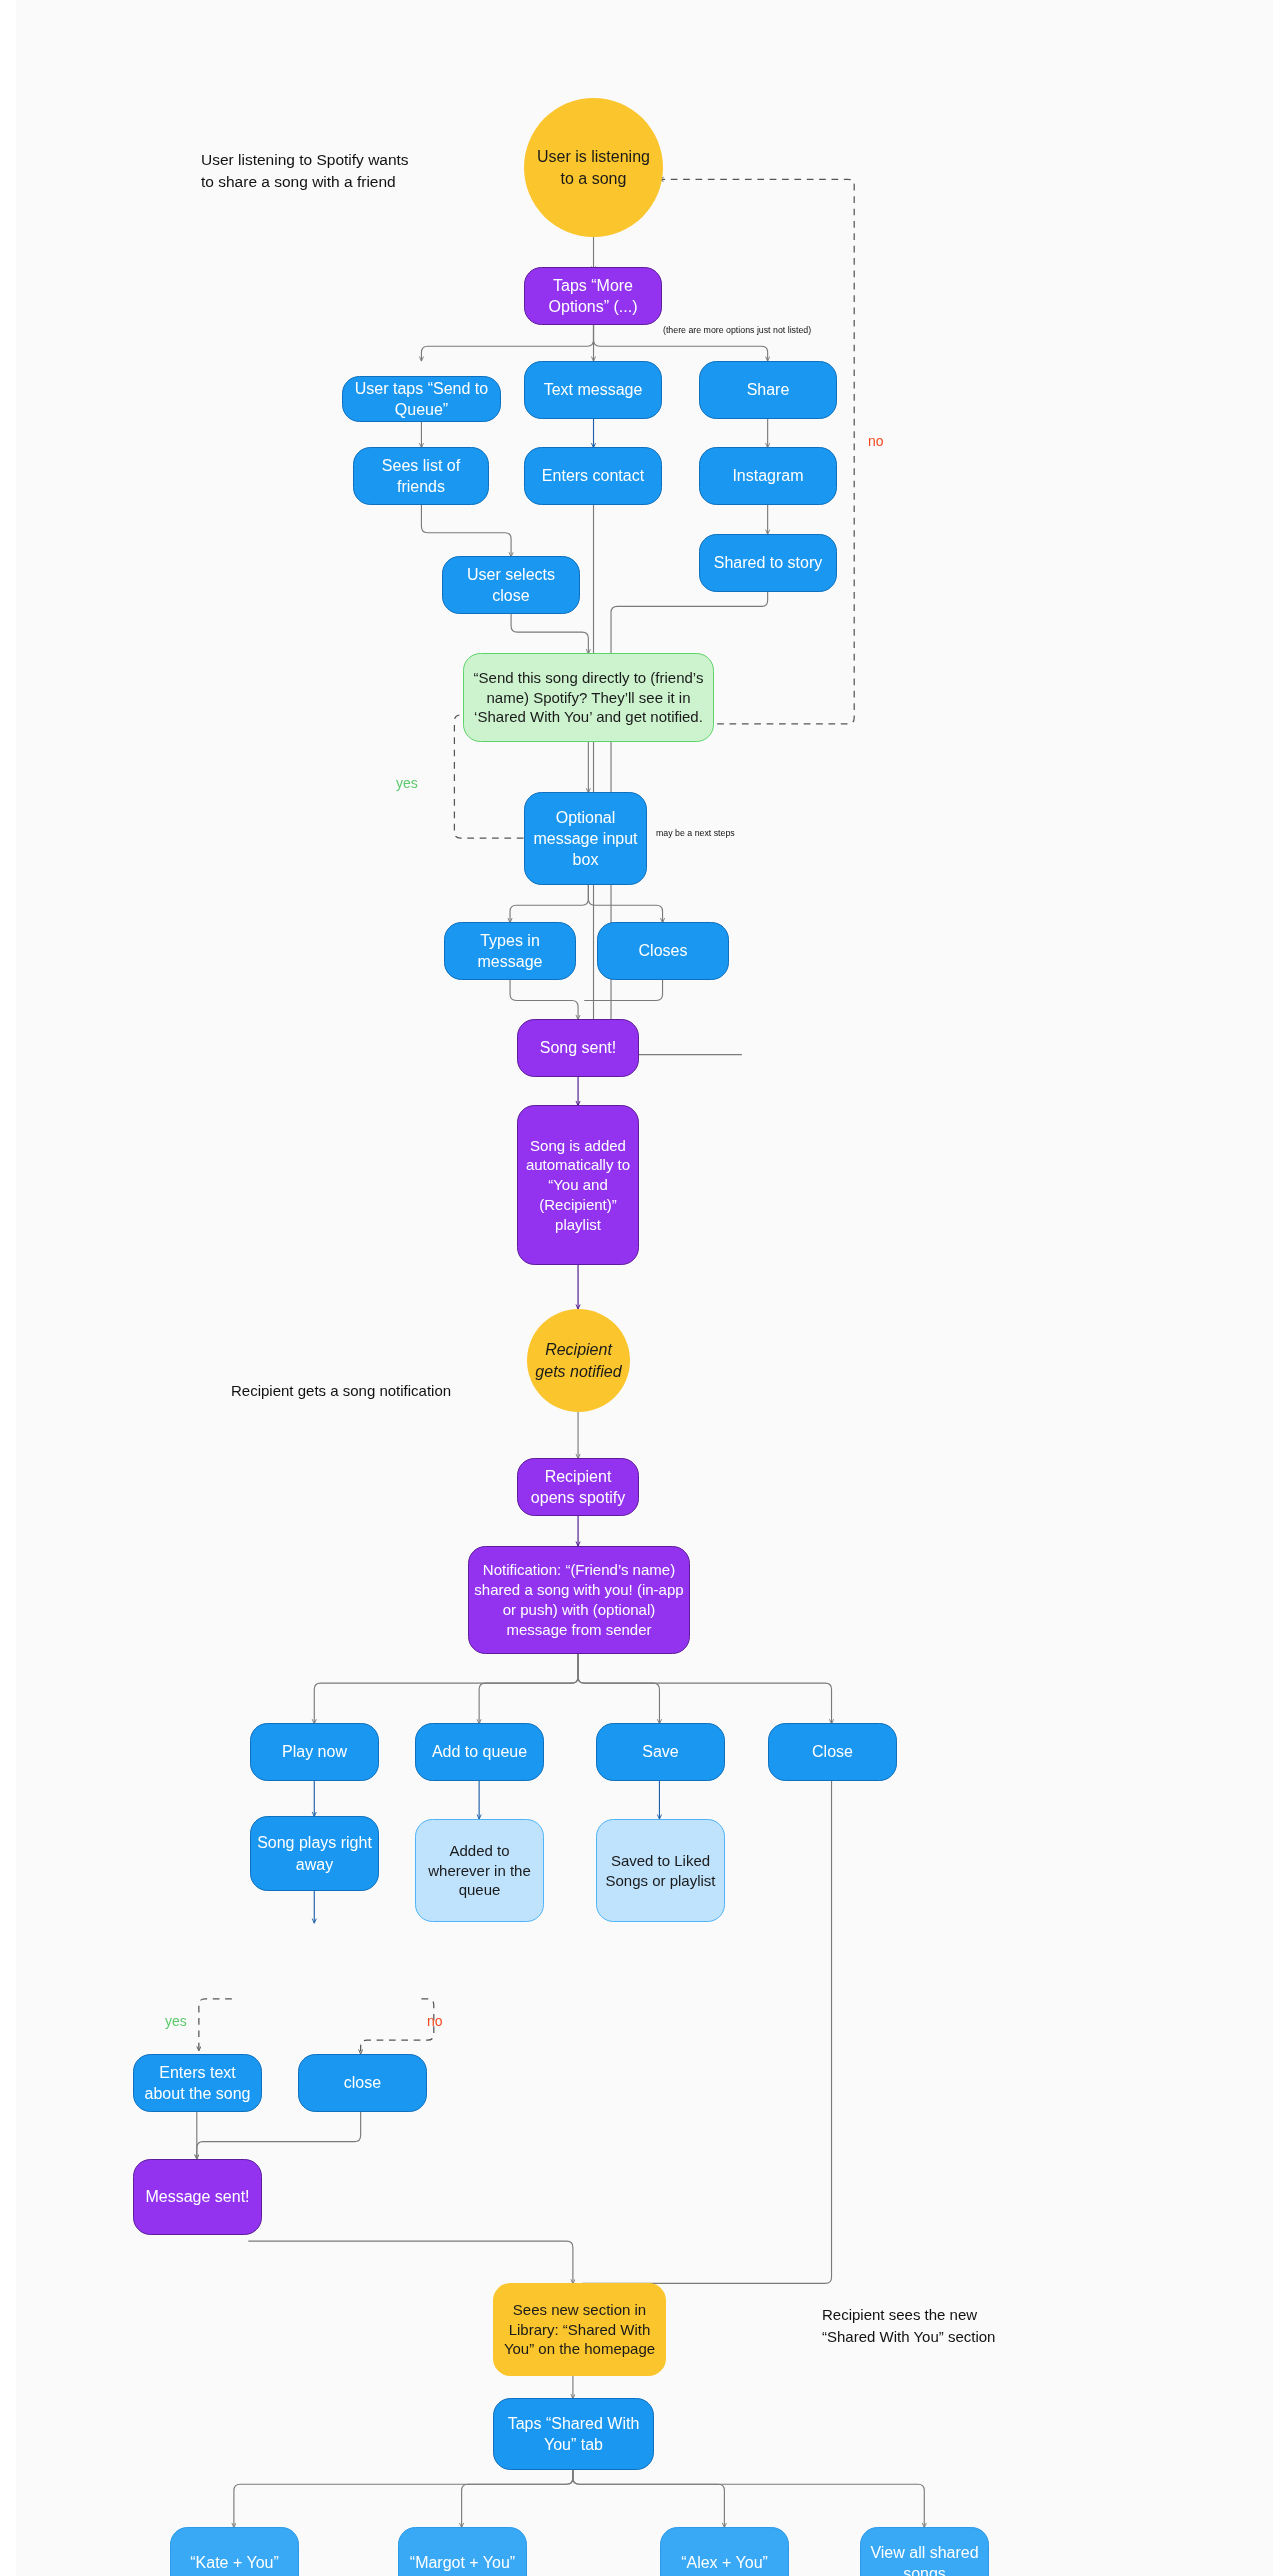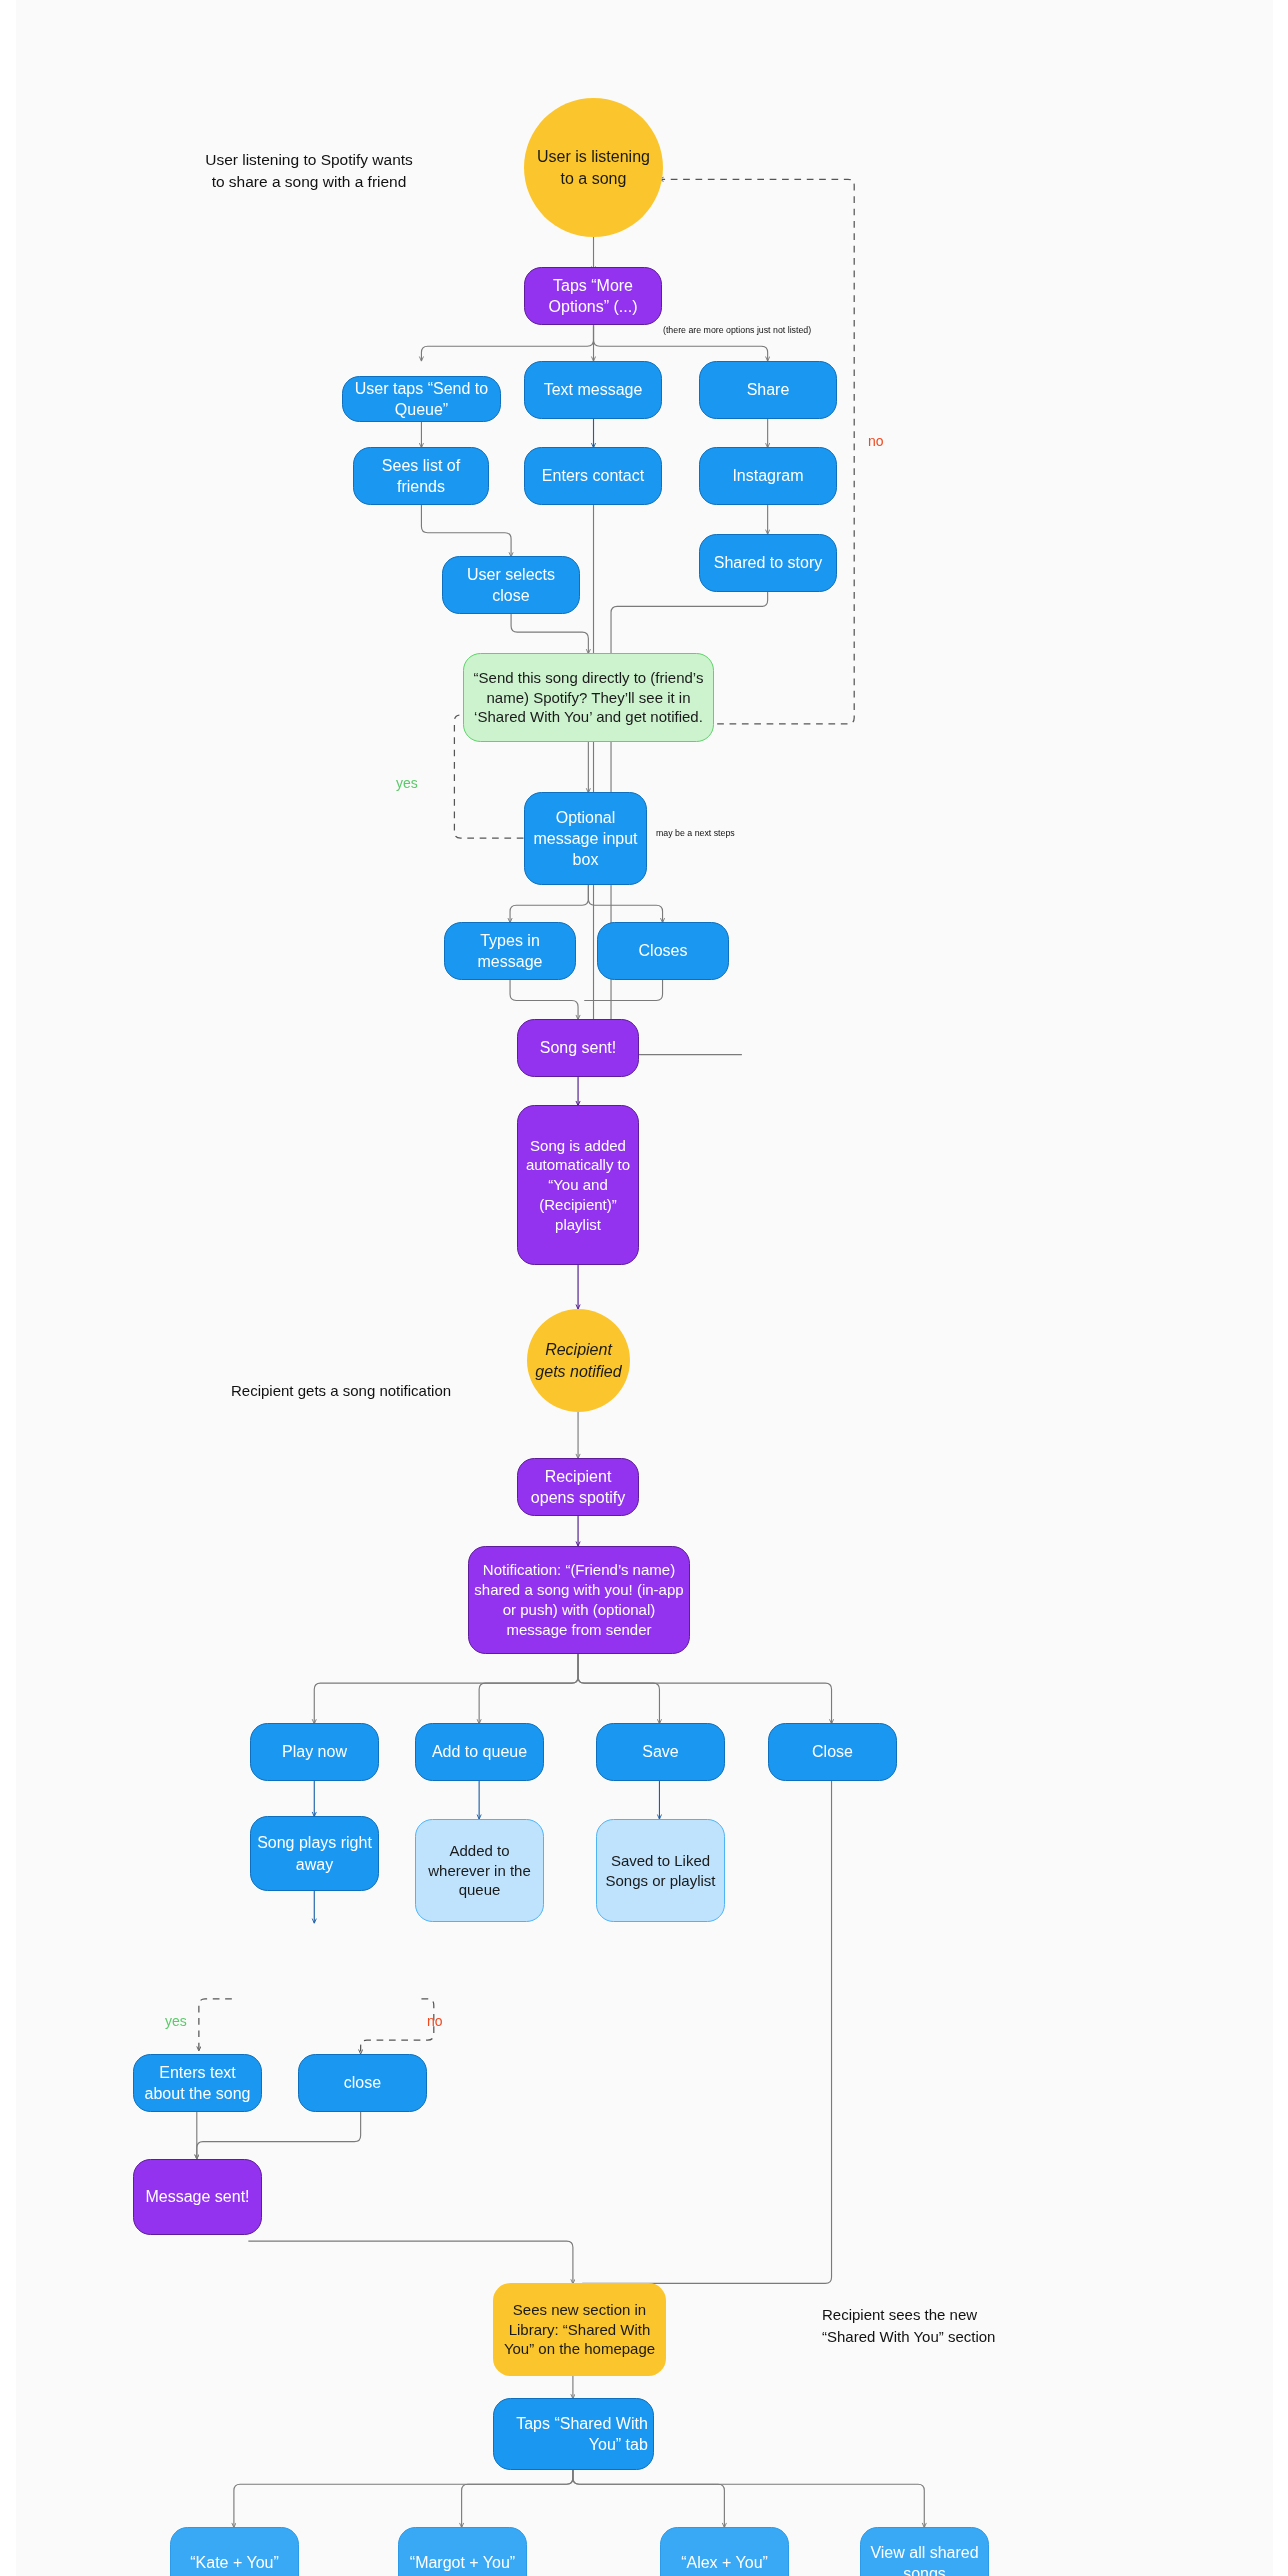--- a/index.html
+++ b/index.html
@@ -281,38 +281,38 @@
   </div>
 
   <div class="node n-yellow" style="left:493px;top:2283px;width:173px;height:93px;font-size:15px;">
     <span>Sees new section in Library: “Shared With You” on the homepage</span>
   </div>
 
   <div class="anno" style="left:822px;top:2304px;width:175px;font-size:15px;">
     <span>Recipient sees the new “Shared With You” section</span>
   </div>
 
-  <div class="node n-blue" style="left:493px;top:2398px;width:161px;height:72px;font-size:16px;text-align:right;">
+  <div class="node n-blue" style="left:493px;top:2398px;width:161px;height:72px;font-size:16px;">
     <span>Taps “Shared With You” tab</span>
   </div>
 
   <div class="node n-blue2" style="left:170px;top:2527px;width:129px;height:72px;font-size:16px;">
     <span>“Kate + You”</span>
   </div>
 
   <div class="node n-blue2" style="left:398px;top:2527px;width:129px;height:72px;font-size:16px;">
     <span>“Margot + You”</span>
   </div>
 
   <div class="node n-blue2" style="left:660px;top:2527px;width:129px;height:72px;font-size:16px;">
     <span>“Alex + You”</span>
   </div>
 
   <div class="node n-blue2" style="left:860px;top:2527px;width:129px;height:72px;font-size:16px;">
     <span>View all shared songs</span>
   </div>
 
-  <div class="anno" style="left:201px;top:149px;width:216px;font-size:15.5px;text-align:center;">
+  <div class="anno" style="left:201px;top:149px;width:216px;font-size:15.5px;">
     <span>User listening to Spotify wants to share a song with a friend</span>
   </div>
 
 </div>
 
 
 </body></html>

